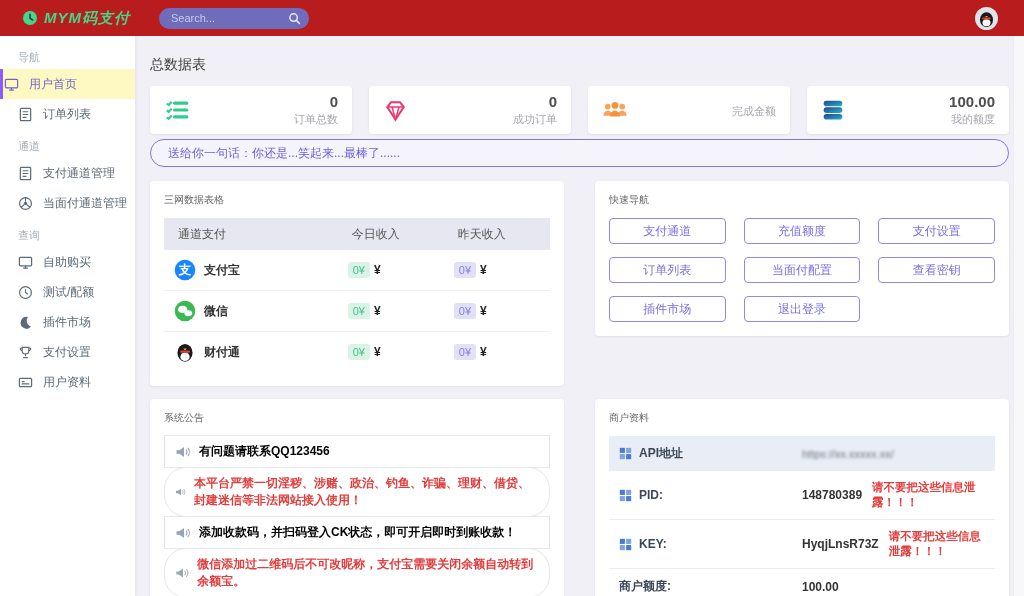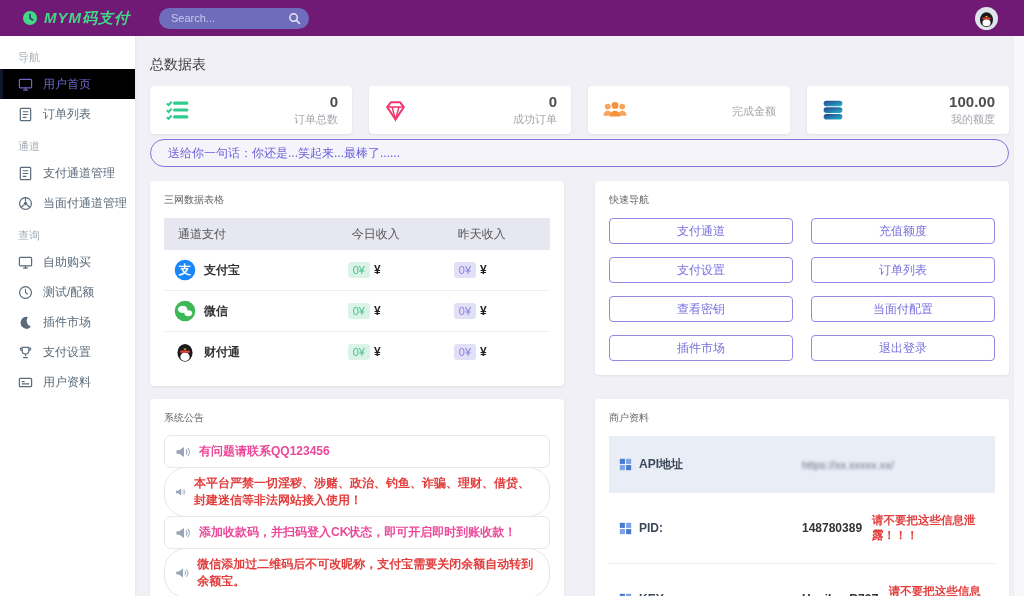--- a/index.html
+++ b/index.html
@@ -1,35 +1,35 @@
 <!DOCTYPE html>
 <html><head>
 <meta charset="utf-8">
 <style>
   html,body{margin:0;padding:0;}
   body{width:1024px;height:596px;overflow:hidden;font-family:"Liberation Sans","DejaVu Sans",sans-serif;background:#f0f0f6;}
   .app{width:1024px;height:596px;display:flex;flex-direction:column;}
 
   
-  .header{height:36px;background:#701a75;display:flex;align-items:center;flex:0 0 36px;position:relative;z-index:5;}
+  .header{height:36px;background:#b91c1c;display:flex;align-items:center;flex:0 0 36px;position:relative;z-index:5;}
   .logo{display:flex;align-items:center;gap:6px;width:129px;padding-left:22px;}
   .logo-text{color:#42d885;font-size:15px;font-weight:bold;font-style:italic;letter-spacing:1px;white-space:nowrap;}
   .search-wrap{margin-left:8px;position:relative;}
   .search-input{width:112px;height:21px;border:none;outline:none;border-radius:11px;background:#6f6cbb;color:#e8e8fa;font-size:11px;padding:0 26px 0 12px;}
   .search-input::placeholder{color:#c9c9e8;}
   .search-btn{position:absolute;right:8px;top:4px;width:13px;height:13px;cursor:pointer;}
   .avatar{margin-left:auto;margin-right:26px;width:23px;height:23px;border-radius:50%;background:#dfe3ec;display:flex;align-items:center;justify-content:center;cursor:pointer;overflow:hidden;}
 
   
   .body-row{flex:1;display:flex;min-height:0;}
   .sidebar{width:135px;flex:0 0 135px;background:#ffffff;box-shadow:1px 0 3px rgba(0,0,0,.05);padding-top:4px;}
   .side-section{margin:10px 0 4px;padding-left:18px;font-size:11px;color:#a8b0ba;font-family:Liberation Serif, serif;}
   .side-item{display:flex;align-items:center;gap:10px;height:30px;padding-left:18px;font-size:12px;color:#5b6b7a;cursor:pointer;}
   .side-item svg{flex:0 0 15px;}
-  .side-item.active{background:#000000;color:#6e66c8;border-left:3px solid #0f172a;padding-left:15px;}
+  .side-item.active{background:#fef9c3;color:#6e66c8;border-left:3px solid #8b5cf6;padding-left:1px;}
 
   .main{flex:1;padding:12px 15px 0 15px;position:relative;min-width:0;}
   .scroll-track{position:absolute;right:0;top:0;bottom:0;width:10px;background:#f8f8fb;border-left:1px solid #ececf2;}
 
   .page-title{font-size:14px;color:#404040;margin:8px 0 12px;}
 
   
   .cards{display:flex;gap:17px;}
   .stat-card{flex:1;background:#fff;border-radius:4px;box-shadow:0 1px 3px rgba(0,0,0,.07);height:48px;display:flex;align-items:center;padding:0 14px;}
   .stat-right{margin-left:auto;text-align:right;display:flex;flex-direction:column;justify-content:center;}
@@ -49,31 +49,31 @@
   table.nets thead th{background:#e7e7f2;color:#555;font-weight:normal;text-align:left;height:30px;padding-left:14px;}
   table.nets td{height:38px;border-bottom:1px solid #f0f0f3;padding-left:10px;}
   table.nets tr:last-child td{border-bottom:none;}
   .pay-name{display:flex;align-items:center;gap:8px;font-weight:bold;color:#333;}
   .badge{display:inline-block;padding:2px 5px;border-radius:3px;font-size:11px;}
   .badge.green{background:#d9f3e6;color:#49c08e;}
   .badge.purple{background:#e2e0f7;color:#8780dd;}
   .yen{font-weight:bold;color:#222;margin-left:4px;}
 
   
-  .qn-grid{display:grid;grid-template-columns:1fr 1fr;column-gap:18px;row-gap:13px;}
+  .qn-grid{display:grid;grid-template-columns:1fr 1fr 1fr;column-gap:18px;row-gap:13px;}
   .qn-btn{height:26px;border:1px solid #9289e6;border-radius:4px;background:#fff;color:#7a70e0;font-size:12px;cursor:pointer;font-family:inherit;}
 
   
   .ann-item{display:flex;align-items:center;gap:8px;border:1px solid #e6e6ec;padding:7px 10px;margin-top:-1px;font-size:12px;font-weight:bold;}
   .ann-item:first-of-type{margin-top:0;}
-  .ann-blue{color:#ec4899;border-radius:7px;}
+  .ann-blue{color:#000000;}
   .ann-red{color:#e23c3c;border-radius:22px;}
 
   
-  .m-row{display:flex;align-items:center;padding:20px 10px;border-bottom:1px solid #ebebf0;font-size:12px;}
+  .m-row{display:flex;align-items:center;padding:9px 10px;border-bottom:1px solid #ebebf0;font-size:12px;}
   .m-row.first{background:#e9edf6;border-bottom:none;}
   .m-label{flex:0 0 50%;display:flex;align-items:center;gap:7px;font-weight:bold;color:#3c4858;}
   .m-value{font-weight:bold;color:#333;}
   .m-value.blur{color:#6a7683;filter:blur(1.6px);font-size:11px;font-weight:normal;}
   .m-warn{color:#e23c3c;font-weight:bold;font-size:11.5px;margin-left:10px;}
 </style>
 </head>
 <body>
 
 <div class="app">
@@ -309,22 +309,22 @@
           </table>
         </div>
 
         <div class="panel">
           <div class="panel-title">快速导航</div>
           <div class="qn-grid">
             <button class="qn-btn">支付通道</button>
             <button class="qn-btn">充值额度</button>
             <button class="qn-btn">支付设置</button>
             <button class="qn-btn">订单列表</button>
+            <button class="qn-btn">当面付配置</button>
             <button class="qn-btn">查看密钥</button>
-            <button class="qn-btn">当面付配置</button>
             <button class="qn-btn">插件市场</button>
             <button class="qn-btn">退出登录</button>
           </div>
         </div>
 
         <div class="panel">
           <div class="panel-title">系统公告</div>
 
           <div class="ann-item ann-blue">
             <svg width="16" height="14" viewBox="0 0 16 14">

